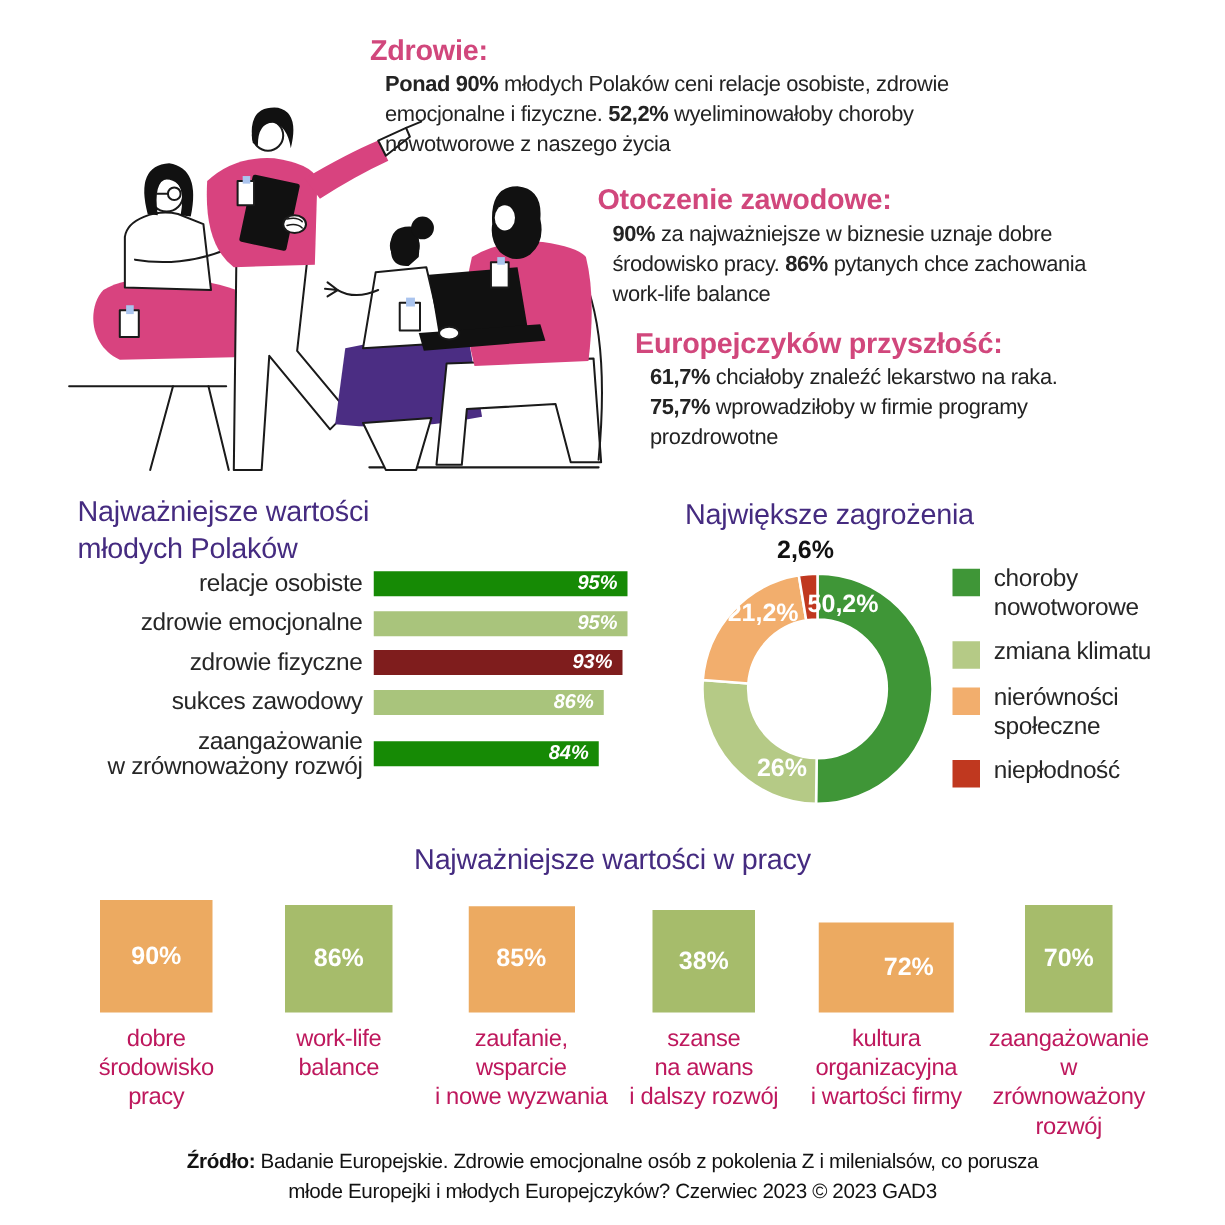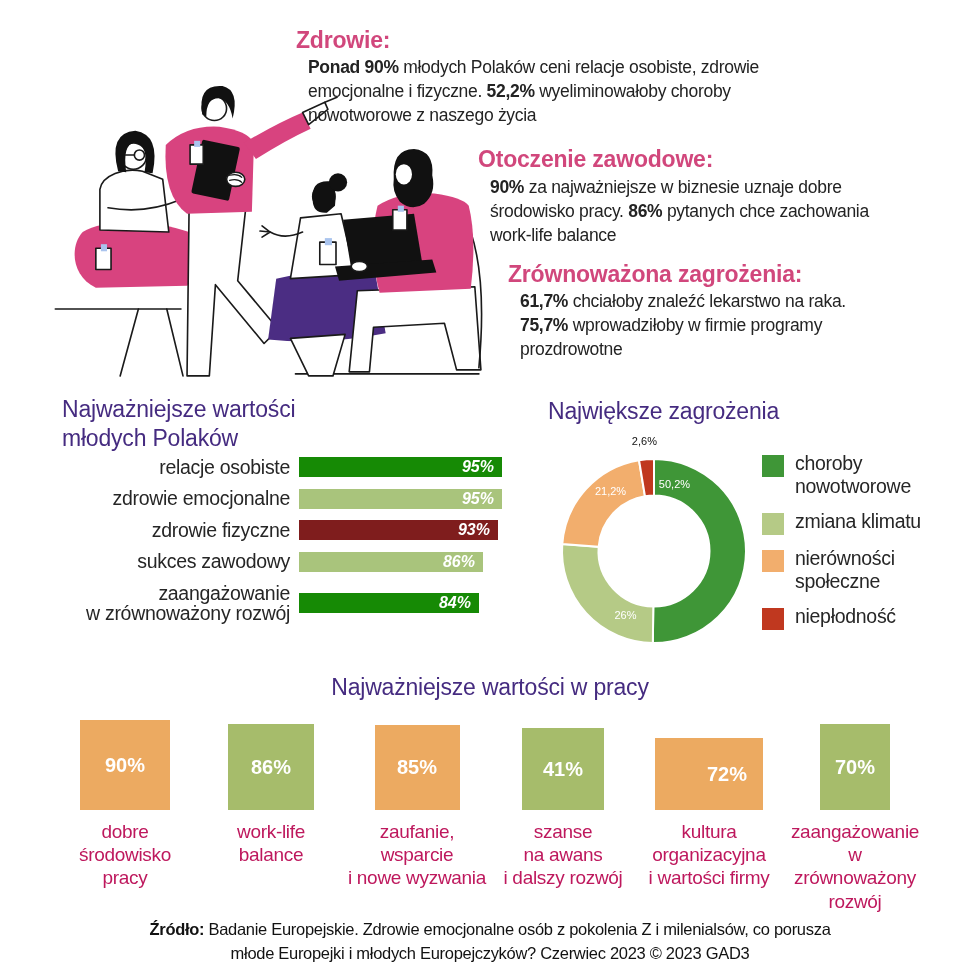--- a/index.html
+++ b/index.html
@@ -12,21 +12,21 @@
   .purple-h{position:absolute;font-size:23px;font-weight:normal;color:#452b80;letter-spacing:-0.2px;line-height:1.28;white-space:pre-line;}
   
   #bar-rows{position:absolute;left:62px;top:457px;width:460px;}
   .bar-row{display:flex;align-items:center;margin-bottom:11px;}
   .bar-cat{width:228px;flex:none;text-align:right;padding-right:9px;font-size:19.5px;color:#262626;
            white-space:pre-line;line-height:1.05;letter-spacing:-0.3px;}
   .bar{height:20px;position:relative;flex:none;}
   .bar-val{position:absolute;right:8px;top:50%;transform:translateY(-50%);color:#fff;font-weight:bold;font-size:16px;font-style:italic;}
   
   #donut-wrap{position:absolute;left:554px;top:451px;width:200px;height:200px;}
-  .donut-label{position:absolute;transform:translate(-50%,-50%);color:#fff;font-weight:normal;font-size:11px;white-space:nowrap;}
+  .donut-label{position:absolute;transform:translate(-50%,-50%);color:#fff;font-weight:bold;font-size:20px;white-space:nowrap;}
   .donut-label.out{color:#111;}
   #legend{position:absolute;left:762px;top:452px;}
   .lg-item{display:flex;margin-bottom:12px;}
   .lg-box{width:22px;height:22px;flex:none;margin-top:3px;margin-right:11px;}
   .lg-text{font-size:19.5px;color:#262626;line-height:1.18;white-space:pre-line;letter-spacing:-0.3px;}
   
   #squares{position:absolute;left:55px;top:718px;width:870px;display:flex;justify-content:space-between;}
   .sq-col{width:140px;display:flex;flex-direction:column;align-items:center;}
   .sq-wrap{height:92px;display:flex;align-items:flex-end;}
   .sq-box{display:flex;align-items:center;justify-content:center;color:#fff;font-weight:bold;font-size:20px;}
@@ -125,21 +125,21 @@
   <div class="pink-h" style="left:296px;top:27px;">Zdrowie:</div>
   <div class="blurb" style="left:308px;top:56px;"><span class="b">Ponad 90%</span><span> młodych Polaków ceni relacje osobiste, zdrowie
 emocjonalne i fizyczne. </span><span class="b">52,2%</span><span> wyeliminowałoby choroby
 nowotworowe z naszego życia</span></div>
 
   <div class="pink-h" style="left:478px;top:146px;">Otoczenie zawodowe:</div>
   <div class="blurb" style="left:490px;top:176px;"><span class="b">90%</span><span> za najważniejsze w biznesie uznaje dobre
 środowisko pracy. </span><span class="b">86%</span><span> pytanych chce zachowania
 work-life balance</span></div>
 
-  <div class="pink-h" style="left:508px;top:261px;">Zrównoważona zagrożenia:</div>
+  <div class="pink-h" style="left:508px;top:261px;">Europejczyków przyszłość:</div>
   <div class="blurb" style="left:520px;top:290px;"><span class="b">61,7%</span><span> chciałoby znaleźć lekarstwo na raka.
 </span><span class="b">75,7%</span><span> wprowadziłoby w firmie programy
 prozdrowotne</span></div>
 
   <div class="purple-h" style="left:62px;top:395px;">Najważniejsze wartości
 młodych Polaków</div>
   <div id="bar-rows">
       <div class="bar-row">
         <div class="bar-cat">relacje osobiste</div>
         <div class="bar" style="width: 203px; background: rgb(22, 138, 5);">
@@ -228,21 +228,21 @@
             <span>85%</span>
           </div>
         </div>
         <div class="sq-label">zaufanie,
 wsparcie
 i nowe wyzwania</div>
       </div>
       <div class="sq-col">
         <div class="sq-wrap">
           <div class="sq-box" style="width: 82px; height: 82px; background: rgb(166, 188, 107);">
-            <span>41%</span>
+            <span>38%</span>
           </div>
         </div>
         <div class="sq-label">szanse
 na awans
 i dalszy rozwój</div>
       </div>
       <div class="sq-col">
         <div class="sq-wrap">
           <div class="sq-box" style="width: 72px; height: 72px; background: rgb(236, 170, 97); padding-left: 36px;">
             <span>72%</span>

